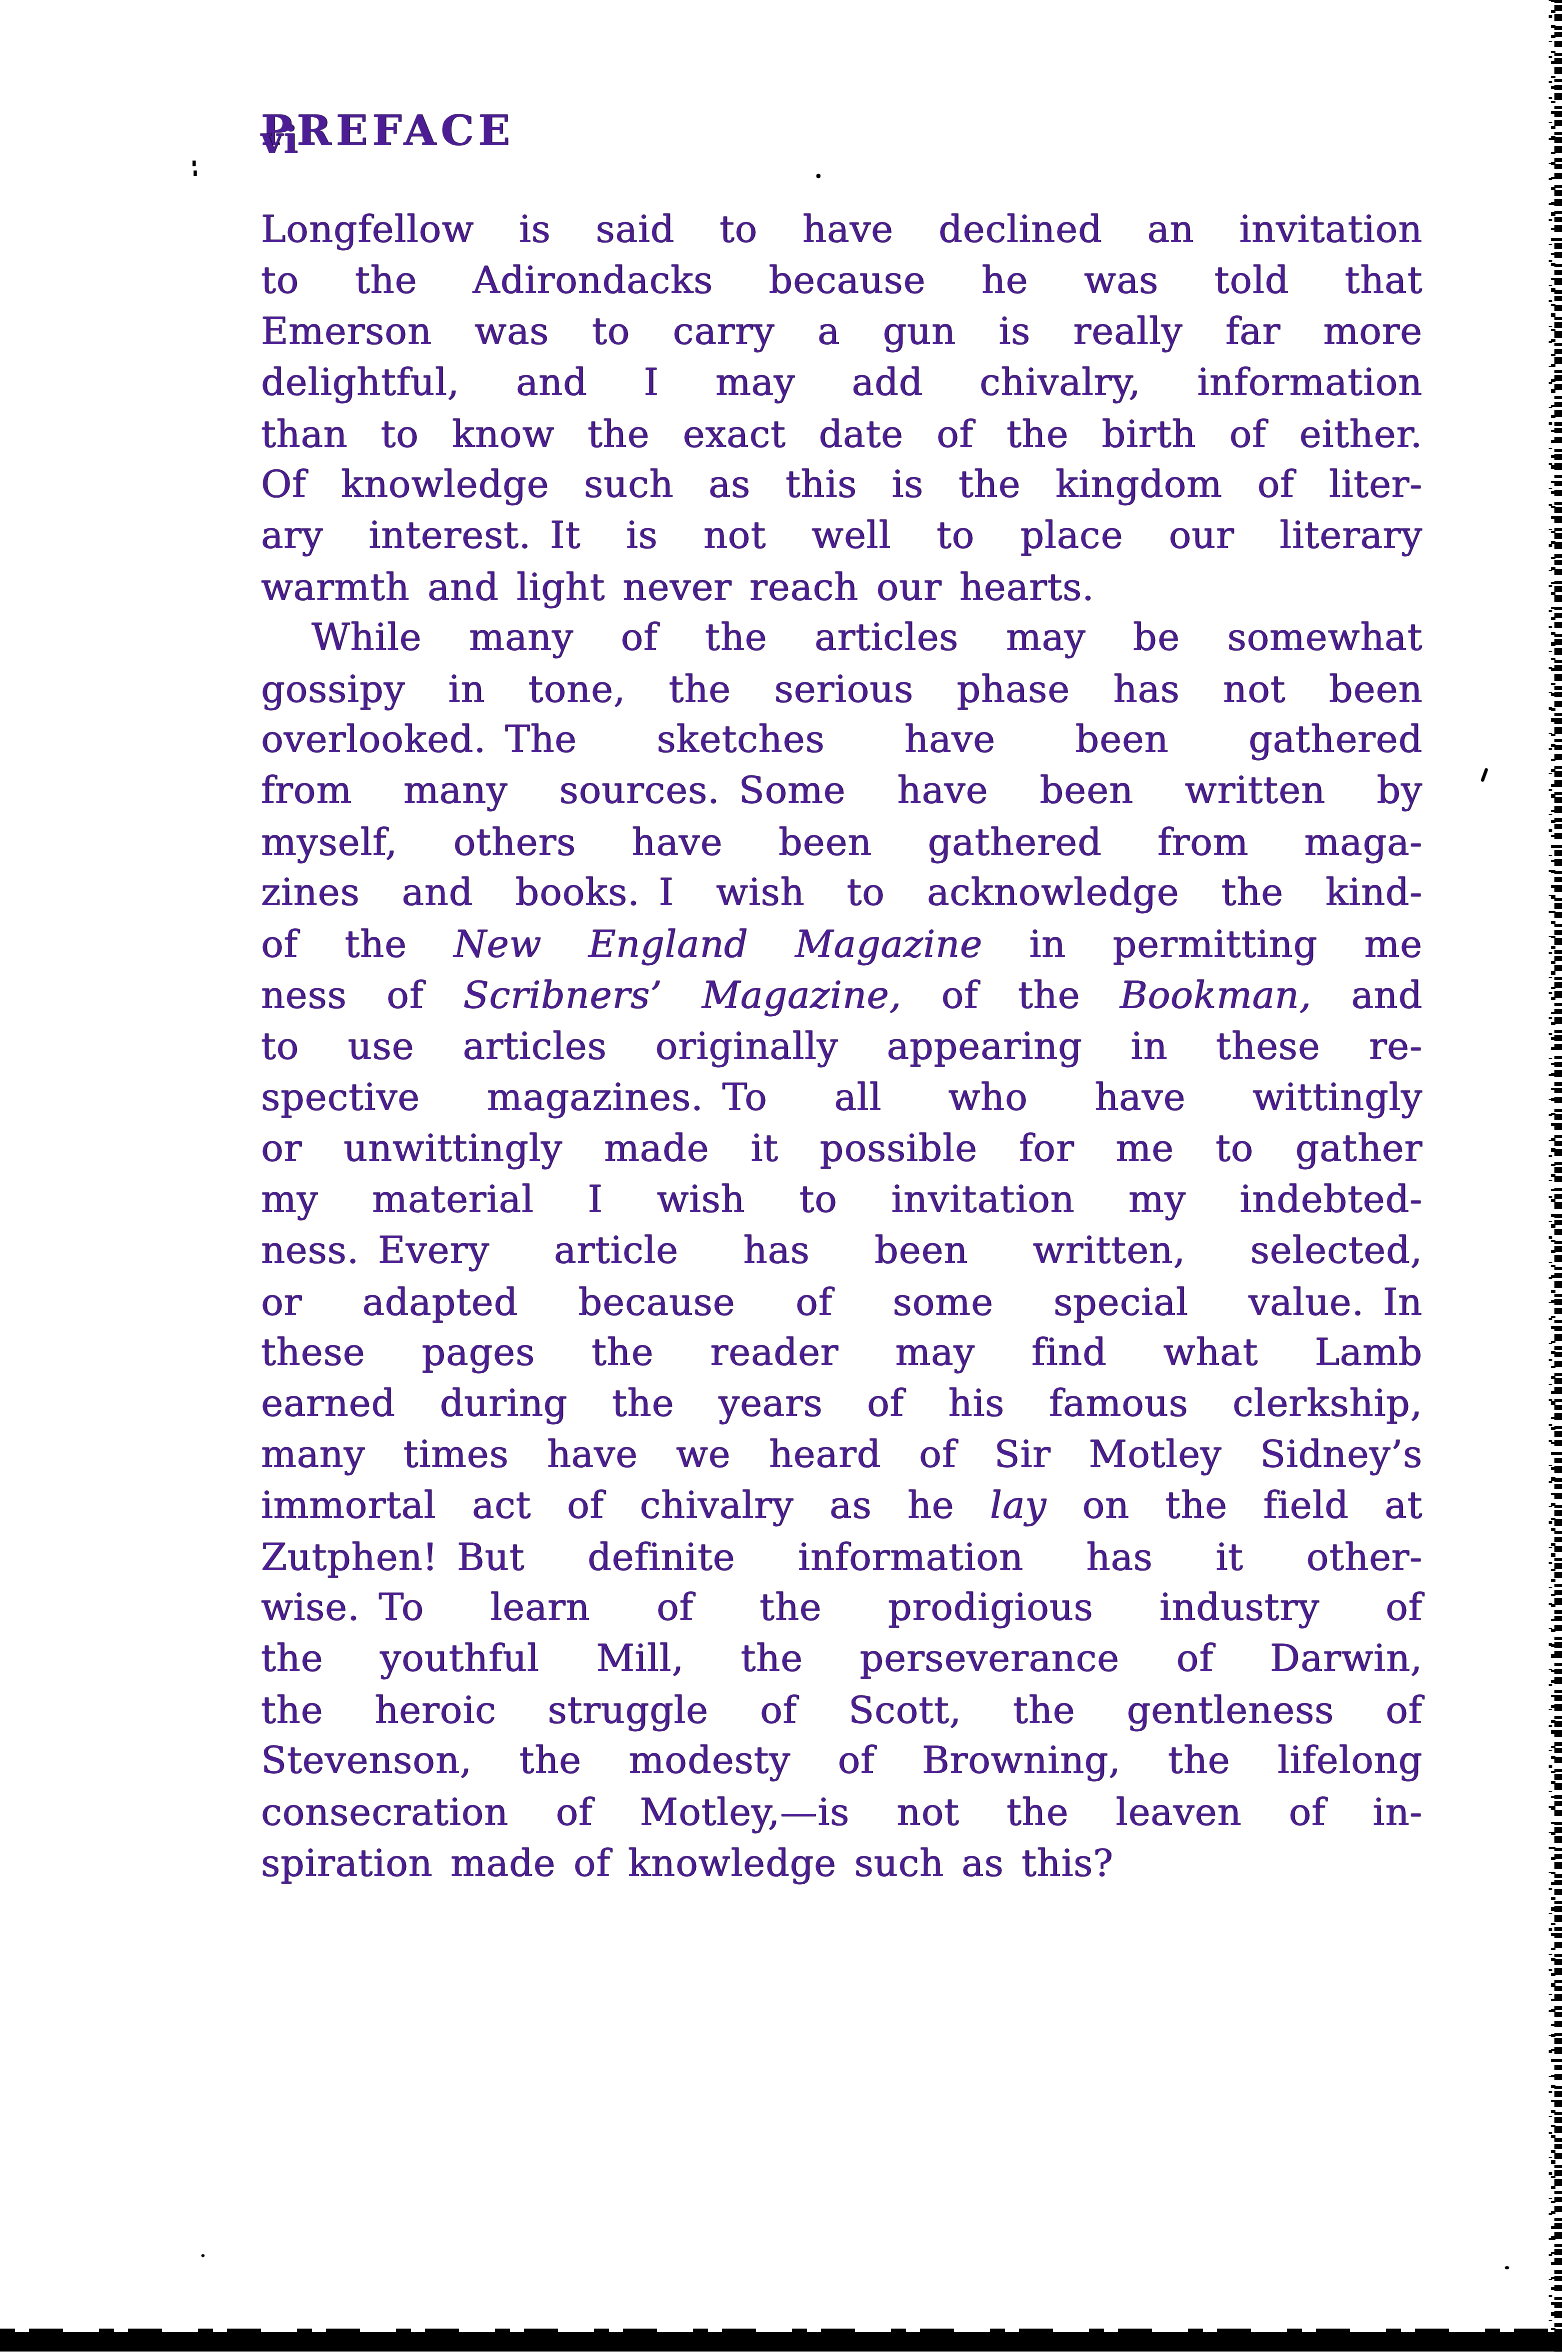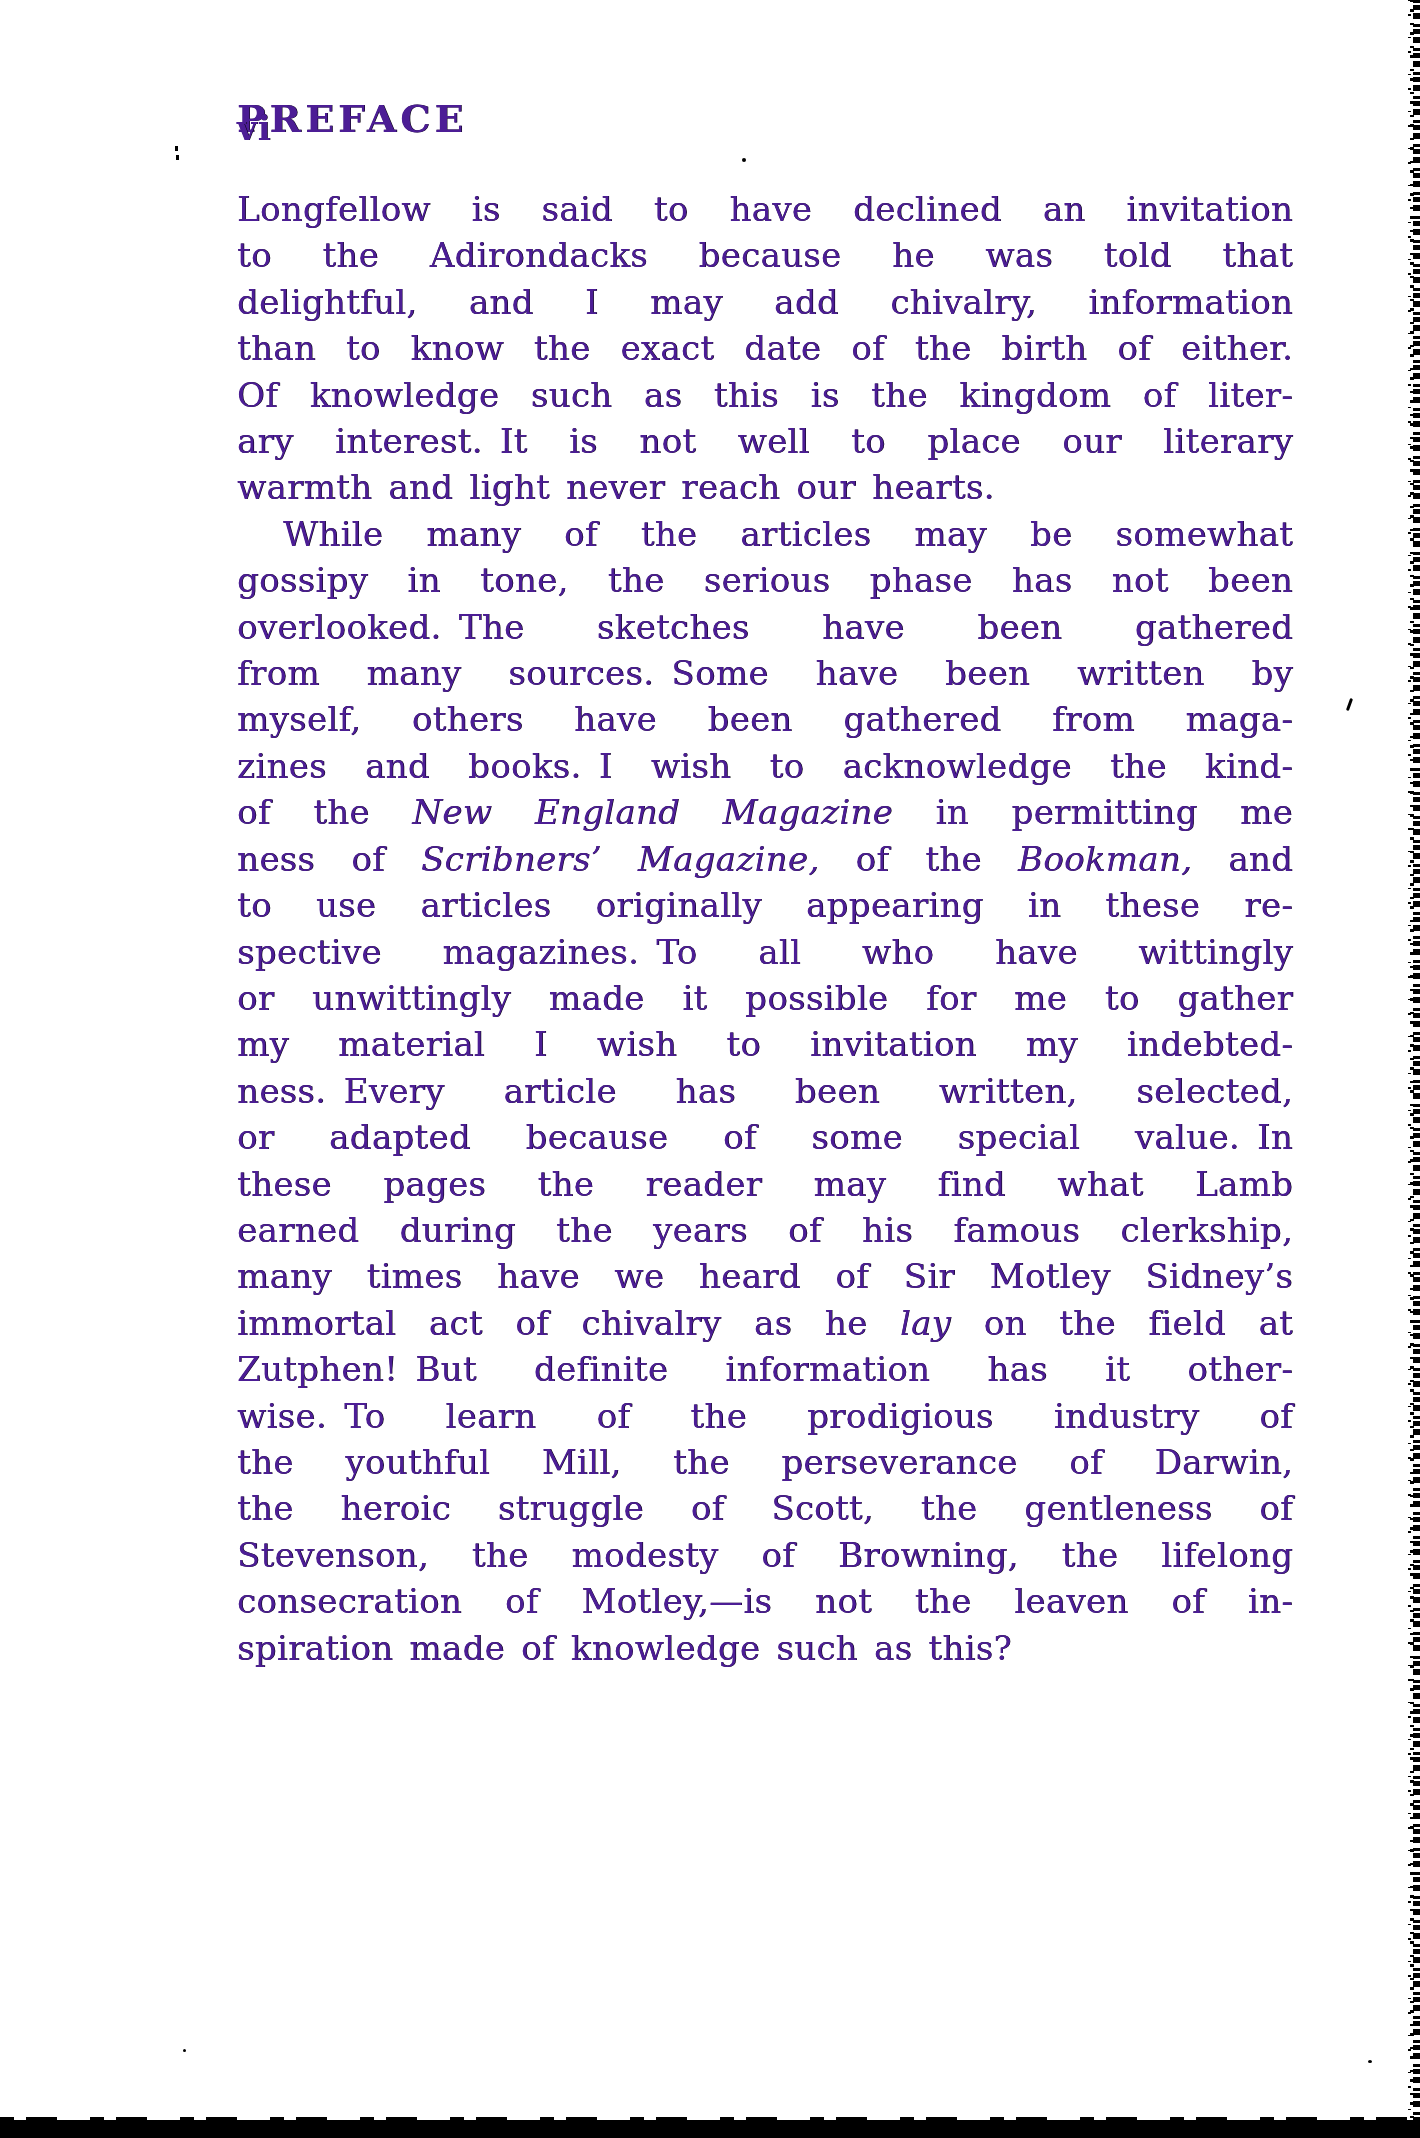--- a/index.html
+++ b/index.html
@@ -104,20 +104,21 @@
 
 <div class="page">
   <div class="header">
     <span class="folio">vi</span>
     <span class="running-head">PREFACE</span>
   </div>
 
   <div class="body-col">
       <div class="line"><span>Longfellow is said to have declined an invitation</span></div>
       <div class="line"><span>to the Adirondacks because he was told that</span></div>
+      <div class="line"><span>Emerson was to carry a gun is really far more</span></div>
       <div class="line"><span>delightful, and I may add chivalry, information</span></div>
       <div class="line"><span>than to know the exact date of the birth of either.</span></div>
       <div class="line"><span>Of knowledge such as this is the kingdom of liter-</span></div>
       <div class="line"><span>ary interest. It is not well to place our literary</span></div>
       <div class="line end"><span>warmth and light never reach our hearts.</span></div>
       <div class="line indent"><span>While many of the articles may be somewhat</span></div>
       <div class="line"><span>gossipy in tone, the serious phase has not been</span></div>
       <div class="line"><span>overlooked. The sketches have been gathered</span></div>
       <div class="line"><span>from many sources. Some have been written by</span></div>
       <div class="line"><span>myself, others have been gathered from maga-</span></div>

